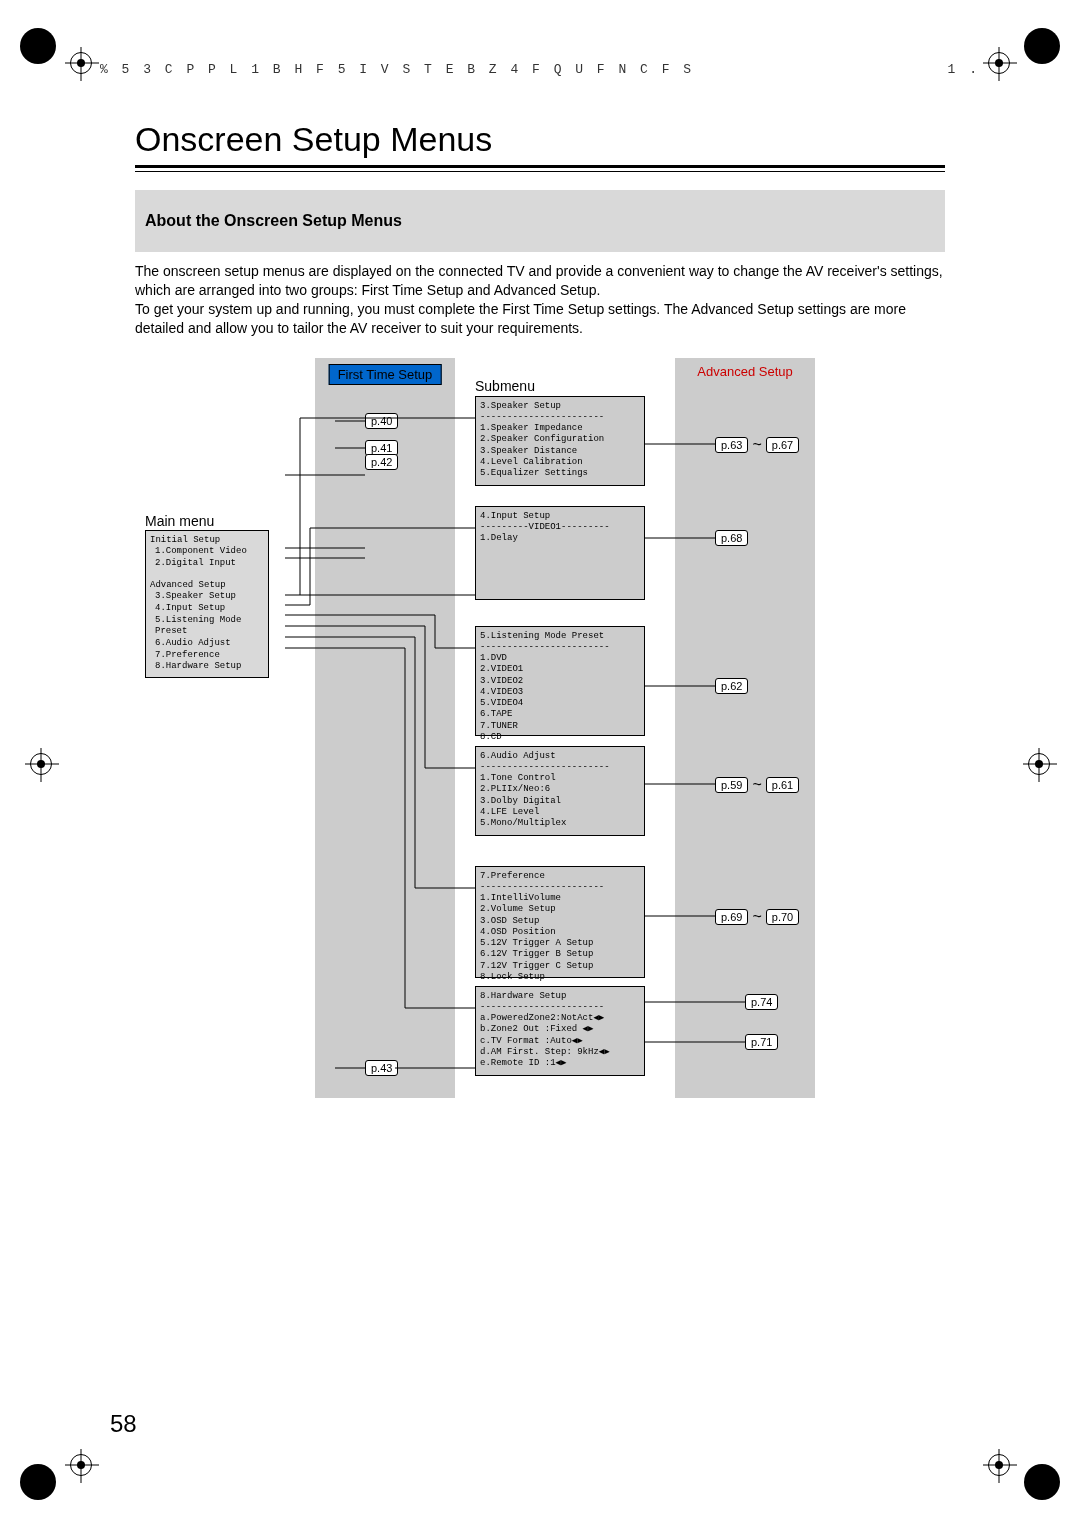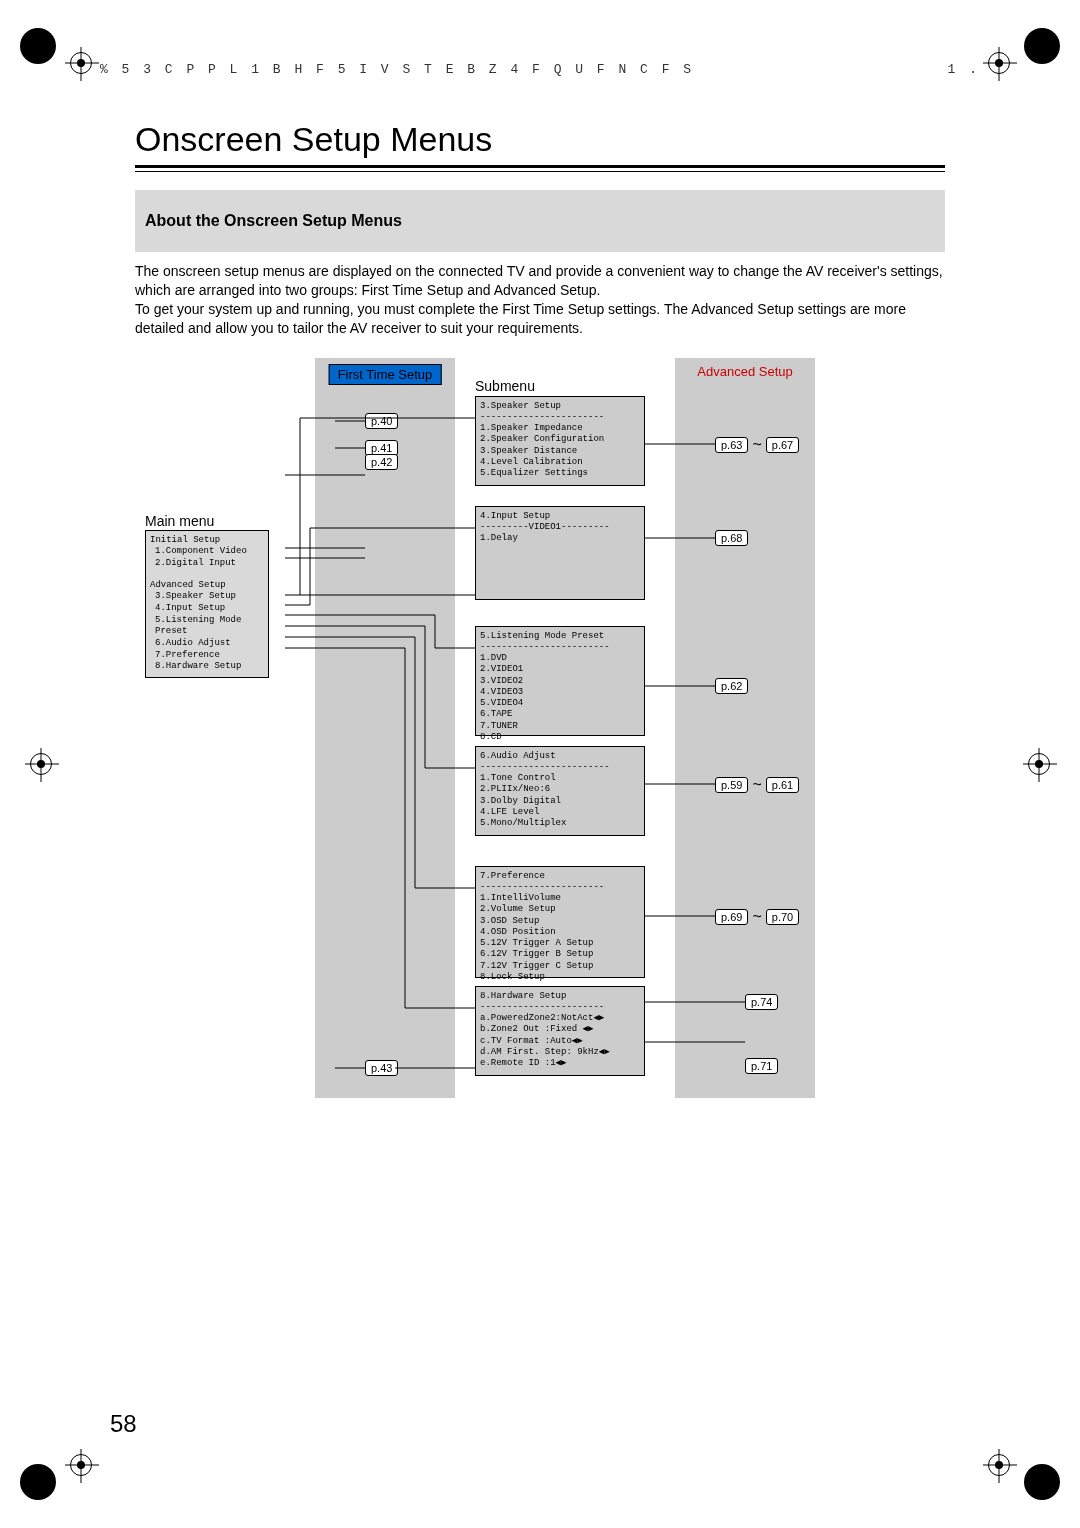--- a/index.html
+++ b/index.html
@@ -284,21 +284,21 @@
       <div class="dashes">-----------------------</div>
       <div>a.PoweredZone2:NotAct◀▶</div>
       <div>b.Zone2 Out :Fixed  ◀▶</div>
       <div>c.TV Format    :Auto◀▶</div>
       <div>d.AM First. Step: 9kHz◀▶</div>
       <div>e.Remote ID      :1◀▶</div>
     </div>
     <div class="ref-group" style="top:636px; left:610px;">
       <span class="page-ref">p.74</span>
     </div>
-    <div class="ref-group" style="top:700px; left:610px;">
+    <div class="ref-group" style="top:676px; left:610px;">
       <span class="page-ref">p.71</span>
     </div>
 
     <svg class="connectors">
 
       <line x1="150" y1="190" x2="230" y2="190"></line>
       <line x1="150" y1="200" x2="230" y2="200"></line>
 
       <line x1="200" y1="63" x2="230" y2="63"></line>
       <line x1="200" y1="90" x2="230" y2="90"></line>

